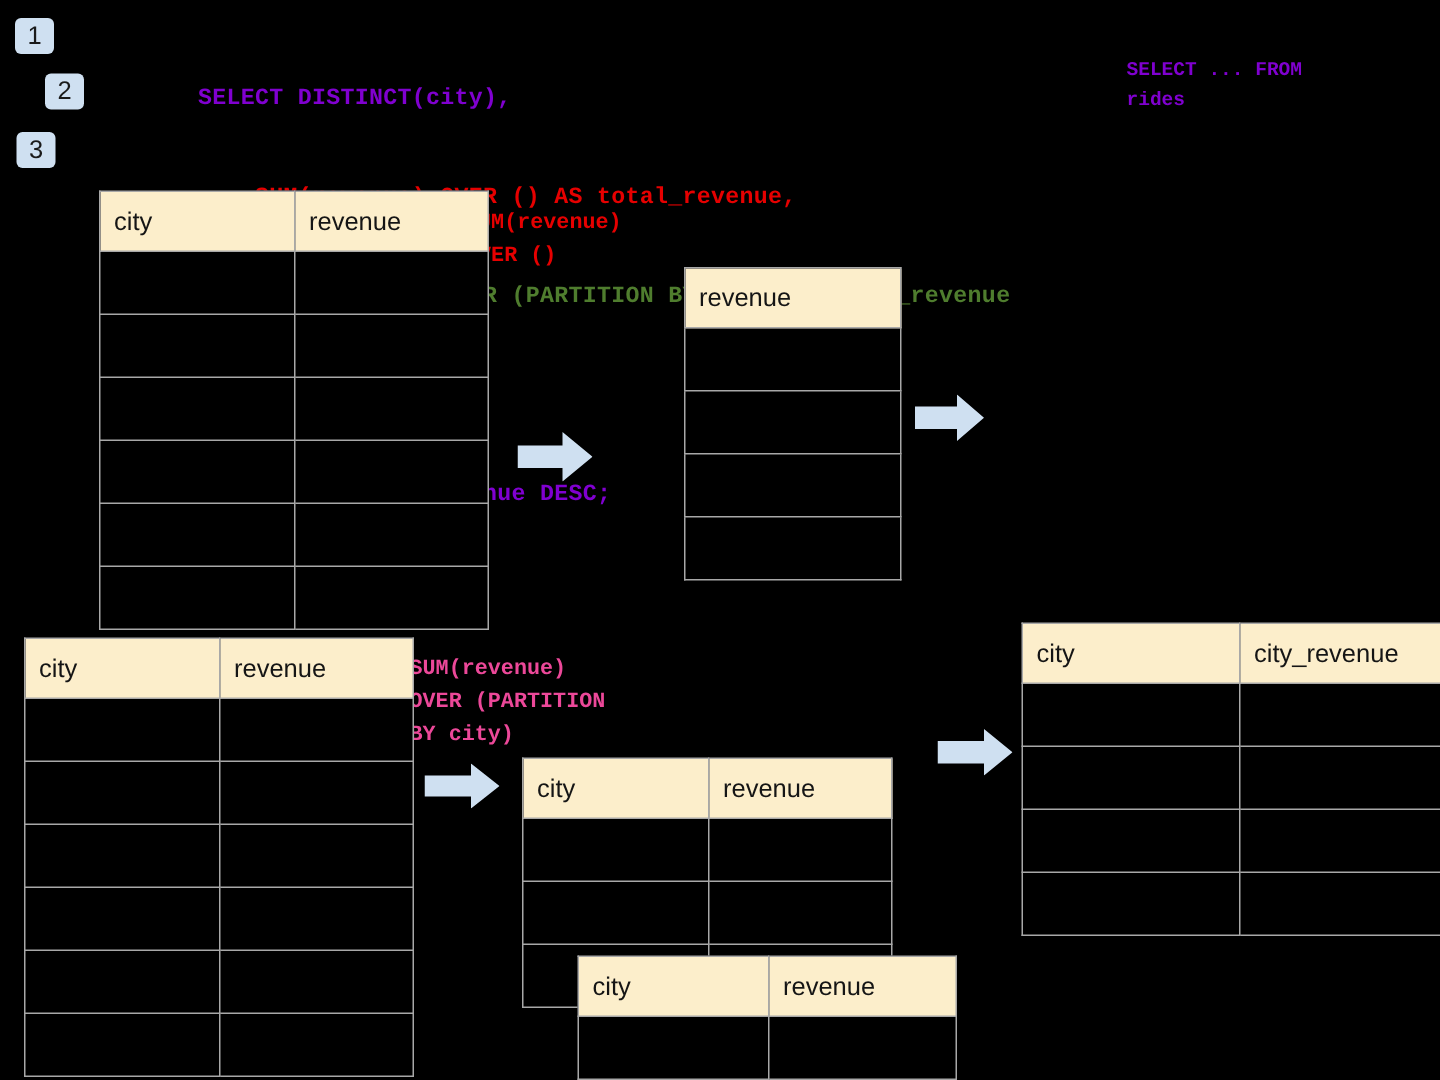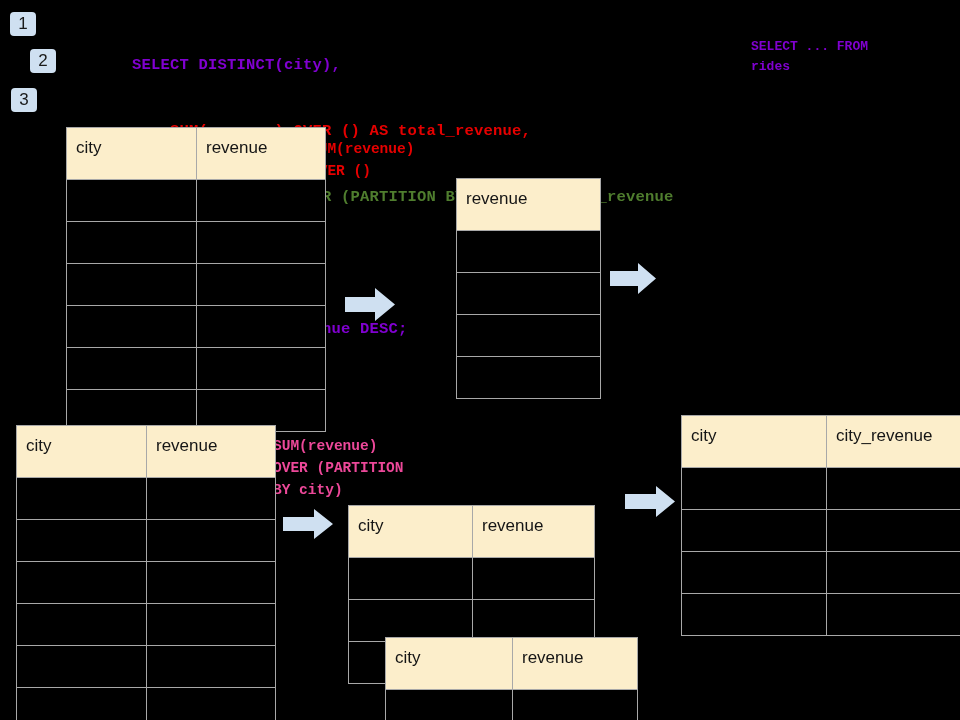--- a/index.html
+++ b/index.html
@@ -91,21 +91,21 @@
     height: 41px;
   }
   .tbl th {
     border: 1px solid #a8a8a8;
     background: #fceecb;
     color: #151515;
     font-family: "Liberation Sans", sans-serif;
     font-weight: normal;
     font-size: 17px;
     text-align: left;
-    padding: 0 0 12px 9px;
+    padding: 0 0 0 9px;
     height: 39px;
   }
 
   
   .arrow {
     position: absolute;
   }
   .arrow svg { display: block; }
 </style>
 </head>

